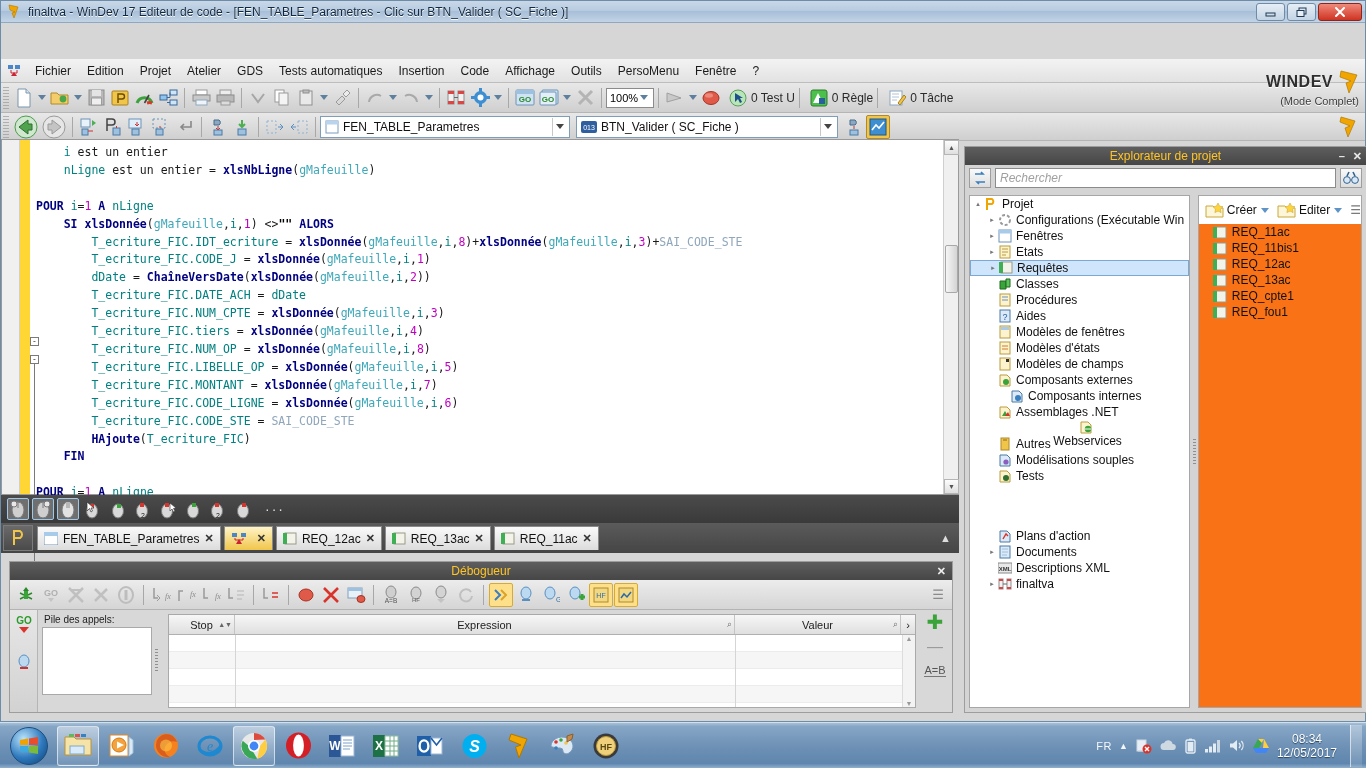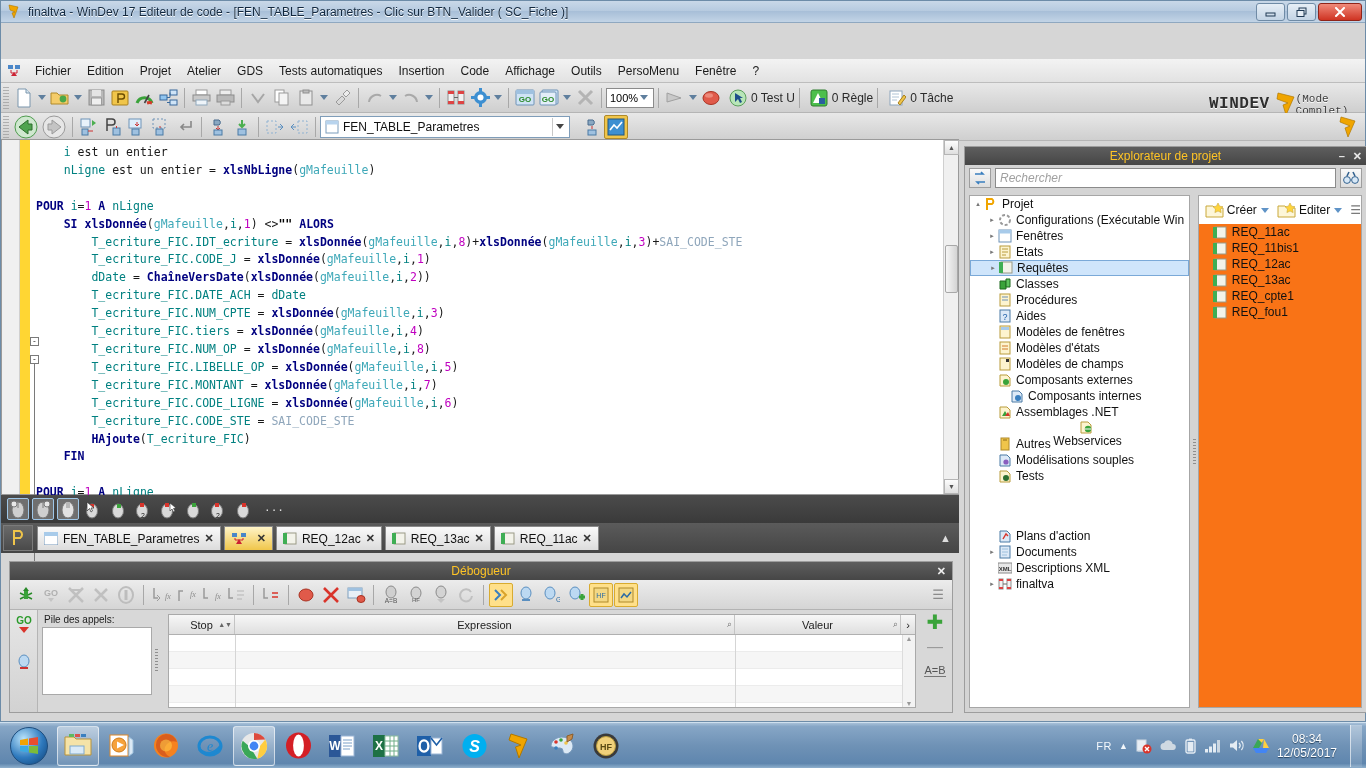--- a/index.html
+++ b/index.html
@@ -56,22 +56,22 @@
   .tbtn { width:24px;height:24px;display:flex;align-items:center;justify-content:center;position:relative;}
   .tsep{width:1px;height:20px;background:#a8a8a8;margin:0 4px;}
   .caret{width:0;height:0;border-left:4px solid transparent;border-right:4px solid transparent;border-top:5px solid #5f7f9e;margin:0 2px;}
   .zoom-combo{
     width:48px;height:20px;background:#fff;border:1px solid #8b8b8b;
     display:flex;align-items:center;justify-content:space-between;padding:0 3px;font-size:11px;color:#000;
   }
   .status-chip{display:flex;align-items:center;gap:4px;font-size:12px;color:#2a2a2a;margin-left:6px;}
   .winlogo{
     position:absolute; right:6px; top:-24px; width:150px;height:58px;
-    display:flex;flex-direction:row;align-items:flex-end;justify-content:center;
-    color:#2c2c2c; pointer-events:none;font-family:Liberation Mono, monospace;
+    display:flex;flex-direction:column;align-items:flex-end;justify-content:center;
+    color:#2c2c2c; pointer-events:none;
   }
   .winlogo .wd{font-size:16px;font-weight:bold;letter-spacing:.5px;color:#2e2e2e;text-shadow:0 1px 0 #fff;}
   .winlogo .mode{font-size:11px;color:#3d3d3d;text-shadow:0 1px 0 #fff;}
   .combo-big{
     height:22px;background:#fff;border:1px solid #7f9db9;display:flex;align-items:center;
     padding:0 2px; font-size:12px;color:#111;
   }
   .combo-big .arrow{margin-left:auto;width:15px;height:18px;display:flex;align-items:center;justify-content:center;
      border-left:1px solid #c8c8c8;}
   
@@ -557,20 +557,32 @@
             <rect x="1" y="1" width="12" height="12" fill="#fff" stroke="#7b9cbb"></rect>
             <rect x="1" y="1" width="12" height="3.5" fill="#b8d4ee"></rect>
           </svg>
       </span>
       <span>FEN_TABLE_Parametres</span>
       <span class="arrow">
           <span class="caret" style="border-top-color:#444;"></span>
         </span>
     </div>
     <div style="width:6px;"></div>
+    <div class="combo-big" style="width:262px;">
+      <span style="margin:0 4px 0 2px;">
+        <svg width="16" height="12" viewBox="0 0 16 12">
+            <rect x="0" y="0" width="16" height="12" rx="2" fill="#2e5f9e"></rect>
+            <text x="8" y="9" font-size="7" font-family="Liberation Sans" fill="#fff" text-anchor="middle">013</text>
+          </svg>
+      </span>
+      <span>BTN_Valider ( SC_Fiche )</span>
+      <span class="arrow">
+          <span class="caret" style="border-top-color:#444;"></span>
+        </span>
+    </div>
     <div class="tbtn" style="margin-left:4px;">
       <svg width="20" height="20" viewBox="0 0 20 20">
           <path d="M6 3 h5 a3 3 0 0 1 0 5 h-5 z" fill="#8aa8c2" stroke="#496b8d"></path>
           <path d="M10 9 l0 3" stroke="#c33"></path>
           <rect x="6" y="13" width="8" height="5" fill="#9fc1e0" stroke="#4a7aa5"></rect>
         </svg>
     </div>
     <div class="tbtn" style="background:#f0c54a;border:1px solid #b08a2a;border-radius:2px;">
       <svg width="18" height="18" viewBox="0 0 18 18">
           <rect x="1" y="1" width="16" height="16" fill="#3d8fd1" stroke="#23567f"></rect>

